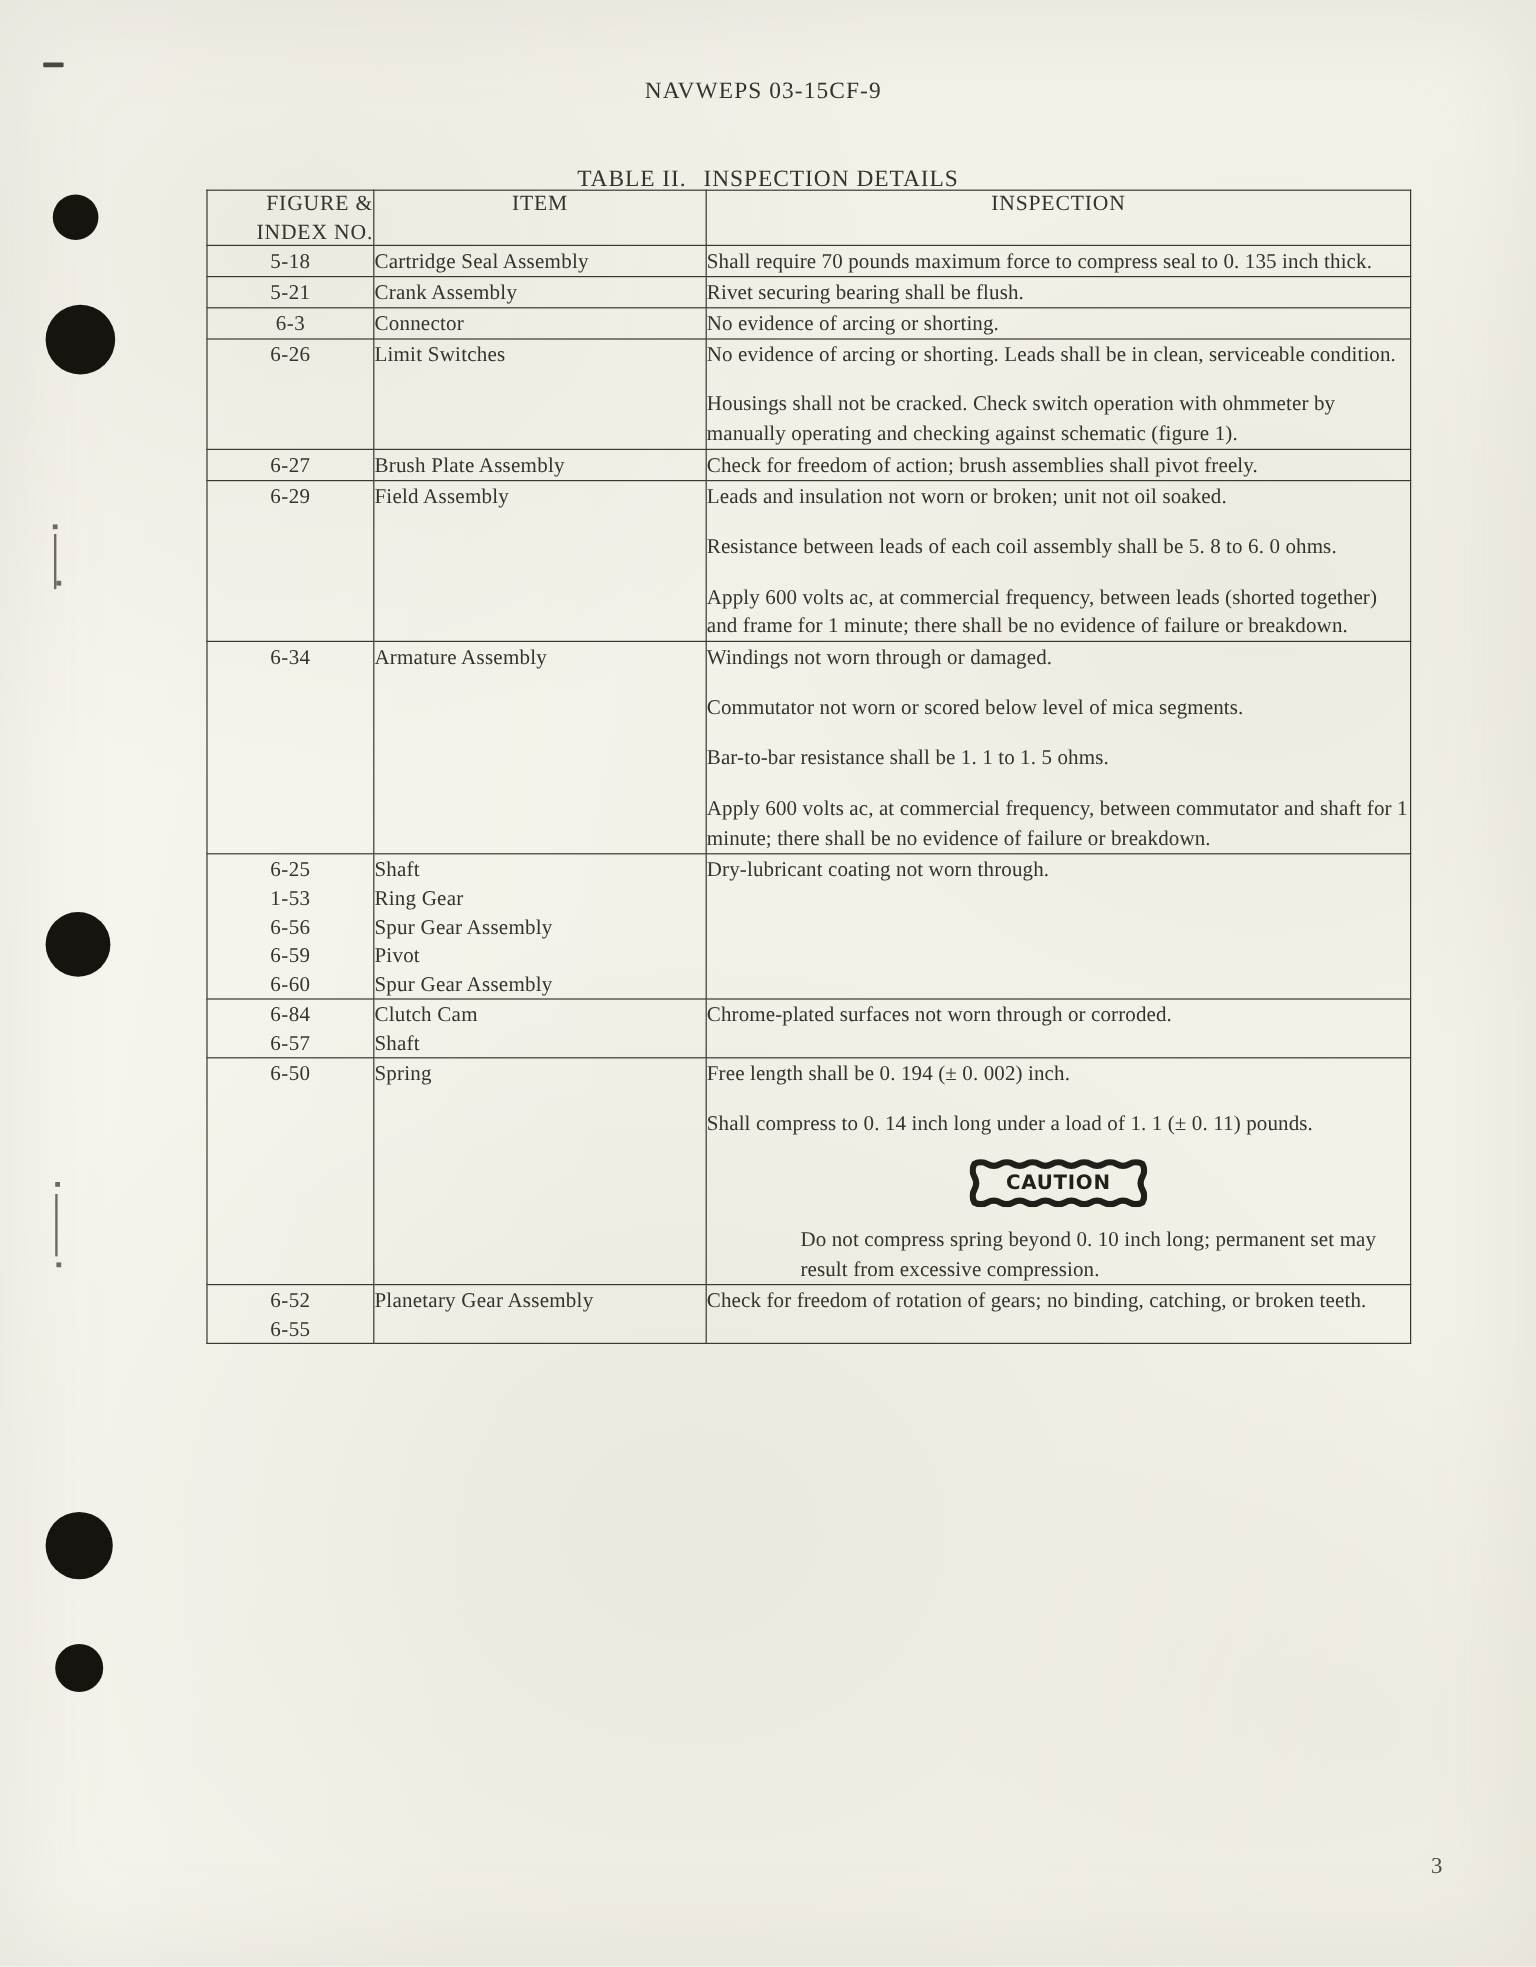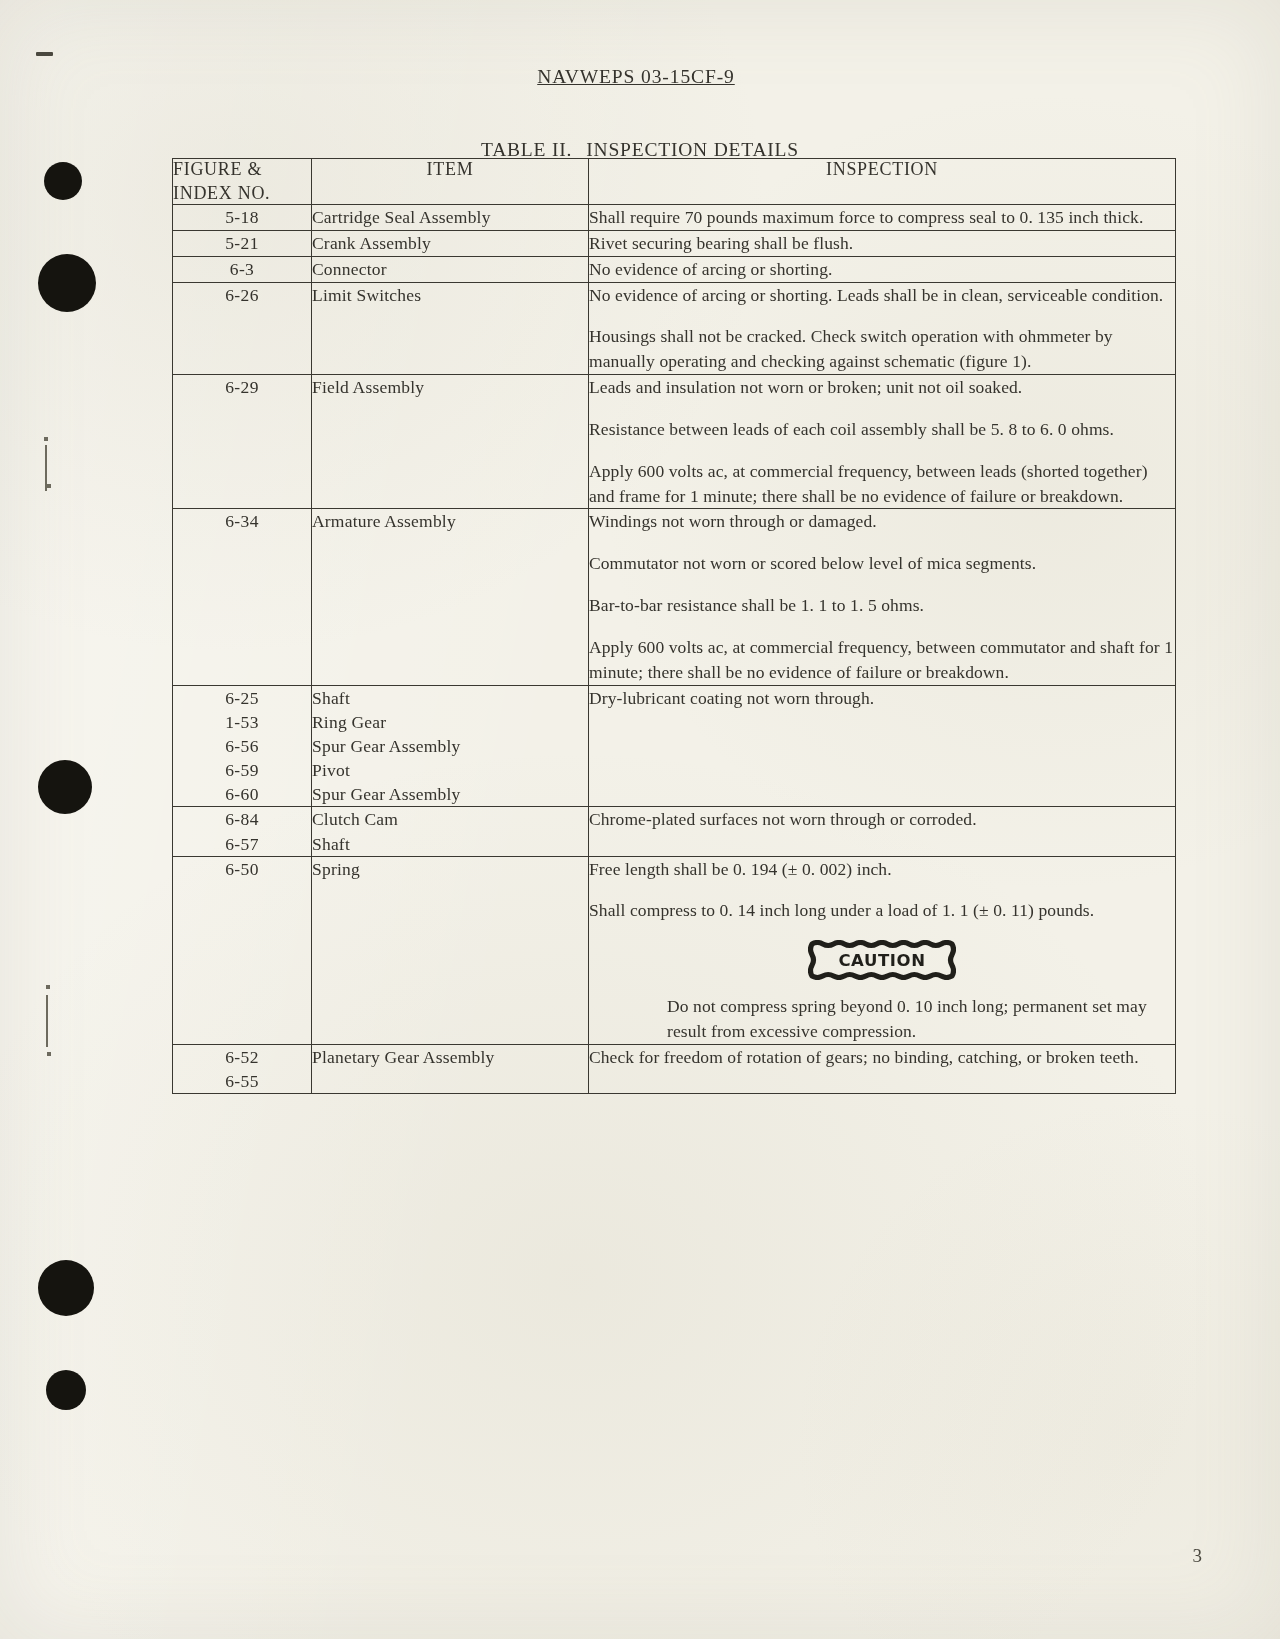--- a/index.html
+++ b/index.html
@@ -55,21 +55,20 @@
   
   .doc-header {
     position: absolute;
     top: 66px;
     left: 0;
     width: 1272px;
     text-align: center;
     font-size: 19.5px;
     letter-spacing: 0.9px;
     color: #35332d;
-    text-decoration: underline;
   }
   .table-caption {
     position: absolute;
     top: 139px;
     left: 0;
     width: 1280px;
     text-align: center;
     font-size: 19.5px;
     letter-spacing: 0.8px;
     color: #35332d;
@@ -99,21 +98,21 @@
   .col-item { width: 277px; }
   .col-insp { width: 587px; }
 
   thead th {
     text-align: center;
     font-size: 18px;
     letter-spacing: 0.7px;
     padding: 14px 4px 16px 4px;
     color: #35332d;
   }
-  th.th-fig { padding-left: 12px; text-align: left; }
+  th.th-fig { padding-left: 12px; text-align: right; }
   th.th-fig .l1 { display: block; }
   th.th-fig .l2 { display: block; margin-top: 3px; }
 
   td.c-fig {
     text-align: center;
     font-size: 17.5px;
     padding: 13px 0 16px 0;
     line-height: 1.38;
     letter-spacing: 0.4px;
     color: #35332d;
@@ -272,20 +271,31 @@
             <td class="c-item">
               <span class="itm">Limit Switches</span>
             </td>
             <td class="c-insp">
               <p>No evidence of arcing or shorting.   Leads shall be in clean, serviceable condition.</p>
               <p>Housings shall not be cracked.   Check switch operation with ohmmeter by manually operating and checking against schematic (figure 1).</p>
             </td>
           </tr>
           <tr>
             <td class="c-fig">
+              <span class="idx">6-27</span>
+            </td>
+            <td class="c-item">
+              <span class="itm">Brush Plate Assembly</span>
+            </td>
+            <td class="c-insp">
+              <p>Check for freedom of action; brush assemblies shall pivot freely.</p>
+            </td>
+          </tr>
+          <tr>
+            <td class="c-fig">
               <span class="idx">6-29</span>
             </td>
             <td class="c-item">
               <span class="itm">Field Assembly</span>
             </td>
             <td class="c-insp">
               <p>Leads and insulation not worn or broken; unit not oil soaked.</p>
               <p>Resistance between leads of each coil assembly shall be 5. 8 to 6. 0 ohms.</p>
               <p>Apply 600 volts ac, at commercial frequency, between leads (shorted together) and frame for 1 minute; there shall be no evidence of failure or breakdown.</p>
             </td>

